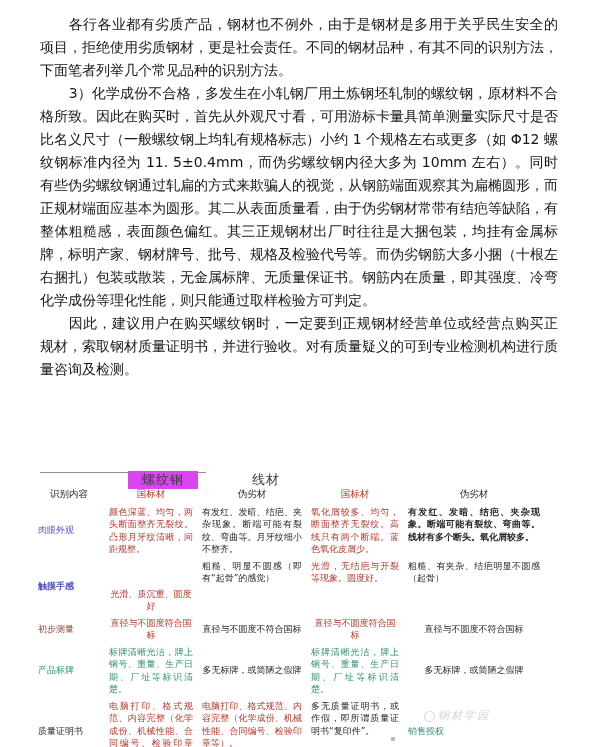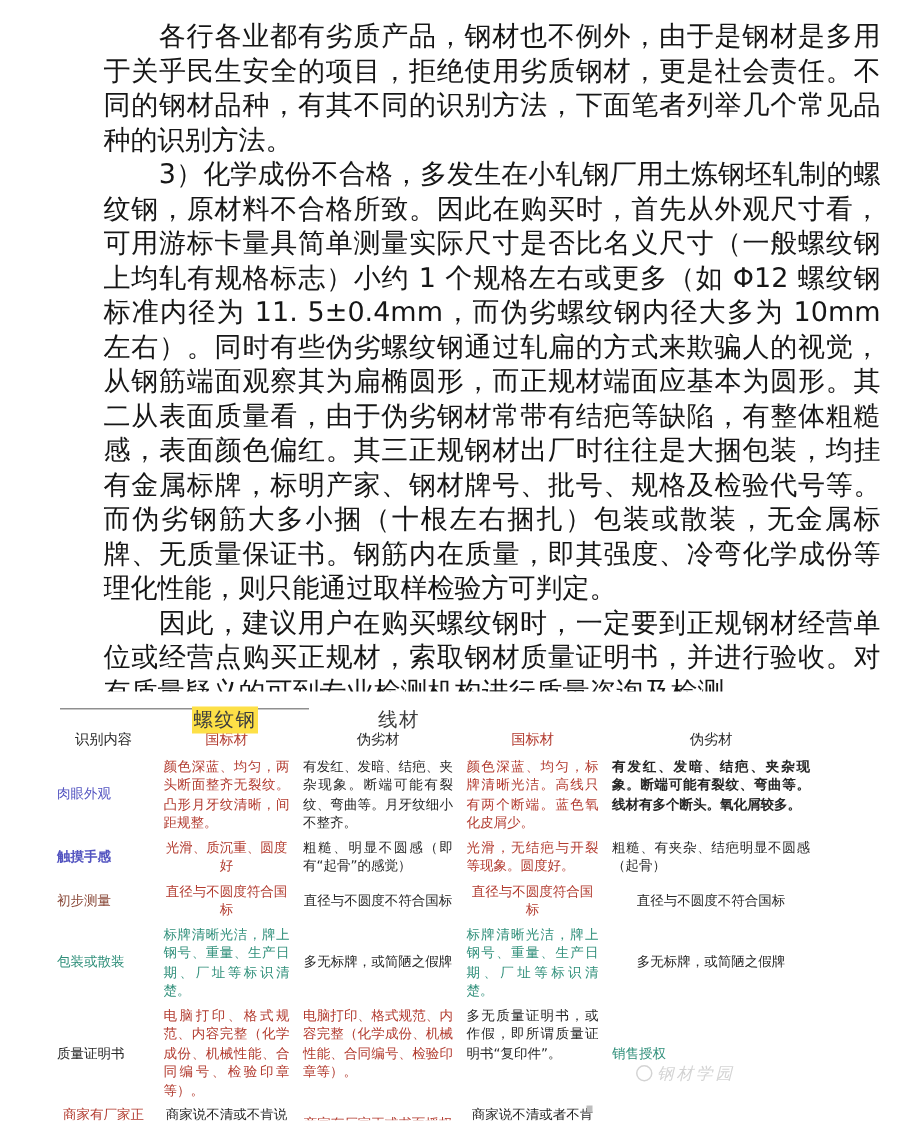--- a/index.html
+++ b/index.html
@@ -2,28 +2,28 @@
 <html><head>
 <meta charset="utf-8">
 <style>
   html,body{margin:0;padding:0;background:#ffffff;}
   .page{
     position:relative;width:610px;height:747px;background:#ffffff;overflow:hidden;
     font-family:"DejaVu Sans","Liberation Sans",sans-serif;
   }
   .doc{
     position:absolute;top:13px;left:40px;width:518px;height:448px;overflow:hidden;
-    font-size:18px;line-height:23px;color:#161616;text-align:justify;margin-left:29px;
+    font-size:14px;line-height:23px;color:#161616;text-align:justify;
   }
   .doc p{margin:0;text-indent:2.05em;}
   .tablewrap{position:absolute;left:38px;top:467px;width:566px;}
   .grouphead{position:relative;height:21px;}
   .rule{position:absolute;left:2px;top:5px;width:166px;border-top:1px solid #8f8f8f;}
   .gh{position:absolute;top:4px;font-size:13px;color:#3d3d3d;letter-spacing:1px;white-space:nowrap;}
-  .gh1{left:90px;background:#fde047;padding:0 1px;}
+  .gh1{left:90px;background:#d946ef;padding:0 14px;}
   .gh2{left:214px;}
   .grid{
     display:grid;grid-template-columns:62px 84px 100px 88px 132px;
     column-gap:9px;row-gap:4px;font-size:9px;line-height:12.5px;
   }
   .th{text-align:center;font-size:9.5px;padding-bottom:1px;}
   .rowlabel{align-self:center;}
   .cell{}
   .c-center{text-align:center;align-self:center;}
   .c-left{text-align:justify;}
@@ -56,33 +56,33 @@
     </div>
     <div class="grid">
         <div class="th" style="color: rgb(38, 38, 38);">识别内容</div>
         <div class="th" style="color: rgb(178, 58, 46);">国标材</div>
         <div class="th" style="color: rgb(38, 38, 38);">伪劣材</div>
         <div class="th" style="color: rgb(178, 58, 46);">国标材</div>
         <div class="th" style="color: rgb(38, 38, 38);">伪劣材</div>
         <div class="rowlabel" style="color: rgb(82, 83, 192);">肉眼外观</div>
         <div class="cell c-left" style="color: rgb(178, 58, 46);">颜色深蓝、均匀，两头断面整齐无裂纹。凸形月牙纹清晰，间距规整。</div>
         <div class="cell c-left" style="color: rgb(38, 38, 38);">有发红、发暗、结疤、夹杂现象。断端可能有裂纹、弯曲等。月牙纹细小不整齐。</div>
-        <div class="cell c-left" style="color: rgb(178, 58, 46);">颜色深蓝、均匀，标牌清晰光洁。高线只有两个断端。蓝色氧化皮屑少。</div>
+        <div class="cell c-left" style="color: rgb(178, 58, 46);">氧化屑较多、均匀，断面整齐无裂纹。高线只有两个断端。蓝色氧化皮屑少。</div>
         <div class="cell c-left" style="color: rgb(38, 38, 38); font-weight: bold;">有发红、发暗、结疤、夹杂现象。断端可能有裂纹、弯曲等。线材有多个断头。氧化屑较多。</div>
         <div class="rowlabel" style="color: rgb(82, 83, 192); font-weight: bold;">触摸手感</div>
-        <div class="cell c-center" style="color: rgb(178, 58, 46);">光滑、质沉重、圆度好</div>
+        <div class="cell c-center" style="color: rgb(178, 58, 46); margin-top: 28px;">光滑、质沉重、圆度好</div>
         <div class="cell c-left" style="color: rgb(38, 38, 38);">粗糙、明显不圆感（即有“起骨”的感觉）</div>
         <div class="cell c-left" style="color: rgb(178, 58, 46);">光滑，无结疤与开裂等现象。圆度好。</div>
         <div class="cell c-left" style="color: rgb(38, 38, 38);">粗糙、有夹杂、结疤明显不圆感（起骨）</div>
         <div class="rowlabel" style="color: rgb(138, 74, 58);">初步测量</div>
         <div class="cell c-center" style="color: rgb(178, 58, 46);">直径与不圆度符合国标</div>
         <div class="cell c-center" style="color: rgb(38, 38, 38);">直径与不圆度不符合国标</div>
         <div class="cell c-center" style="color: rgb(178, 58, 46);">直径与不圆度符合国标</div>
         <div class="cell c-center" style="color: rgb(38, 38, 38);">直径与不圆度不符合国标</div>
-        <div class="rowlabel" style="color: rgb(47, 143, 122);">包装或散装</div>
+        <div class="rowlabel" style="color: rgb(47, 143, 122);">产品标牌</div>
         <div class="cell c-left" style="color: rgb(47, 143, 122);">标牌清晰光洁，牌上钢号、重量、生产日期、厂址等标识清楚。</div>
         <div class="cell c-center" style="color: rgb(38, 38, 38);">多无标牌，或简陋之假牌</div>
         <div class="cell c-left" style="color: rgb(47, 143, 122);">标牌清晰光洁，牌上钢号、重量、生产日期、厂址等标识清楚。</div>
         <div class="cell c-center" style="color: rgb(38, 38, 38);">多无标牌，或简陋之假牌</div>
         <div class="rowlabel" style="color: rgb(38, 38, 38);">质量证明书</div>
         <div class="cell c-left" style="color: rgb(178, 58, 46);">电脑打印、格式规范、内容完整（化学成份、机械性能、合同编号、检验印章等）。</div>
         <div class="cell c-left" style="color: rgb(178, 58, 46);">电脑打印、格式规范、内容完整（化学成份、机械性能、合同编号、检验印章等）。</div>
         <div class="cell c-left" style="color: rgb(38, 38, 38);">多无质量证明书，或作假，即所谓质量证明书“复印件”。</div>
         <div class="rowlabel" style="color: rgb(47, 143, 122);">销售授权</div>
         <div class="cell c-center" style="color: rgb(178, 58, 46);">商家有厂家正式书面授权</div>

